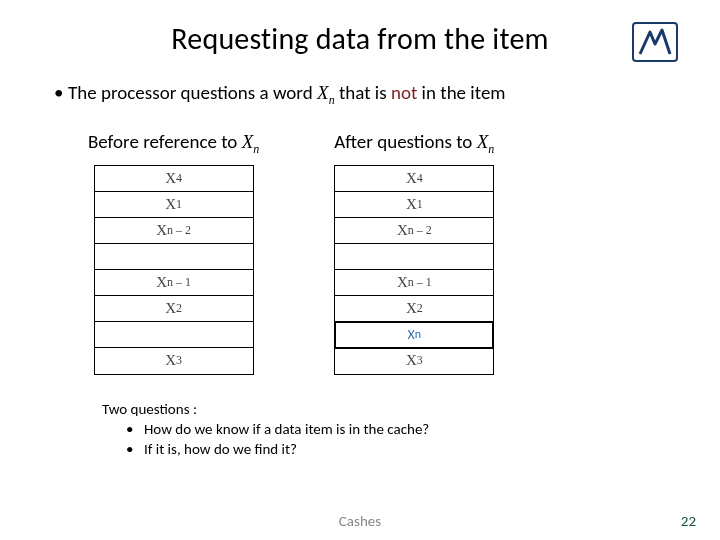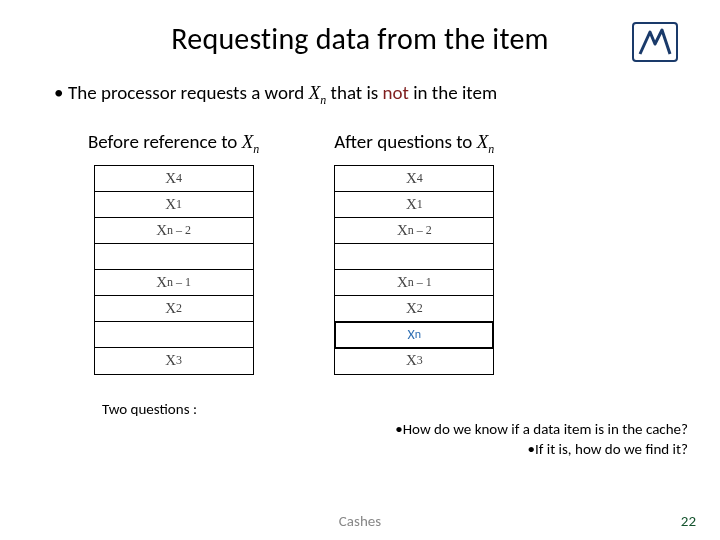--- a/index.html
+++ b/index.html
@@ -71,21 +71,21 @@
     font-size: 14px !important;
   }
   .highlight-row .subn { color: #2f6fb3; }
 
   .questions {
     margin-top: 24px;
     margin-left: 70px;
     font-size: 15px;
     line-height: 1.35;
   }
-  .questions ul { list-style: none; margin-left: 24px; text-align: right; }
+  .questions ul { list-style: none; margin-left: 24px; }
   .questions li::before { content: "•"; display:inline-block; width: 18px; }
 
   .footer-center {
     position: absolute;
     bottom: 10px;
     left: 0; right: 0;
     text-align: center;
     font-size: 15px;
     color: #888;
   }
@@ -106,21 +106,21 @@
     <div class="title">Requesting data from the item</div>
     <div class="logo">
       <svg viewBox="0 0 46 40">
         <rect x="1" y="1" width="44" height="38" rx="3" fill="none" stroke="#1a3a6a" stroke-width="2"></rect>
         <path d="M8 32 L18 10 L23 22 L30 8 L38 32" fill="none" stroke="#1a3a6a" stroke-width="3" stroke-linejoin="round"></path>
       </svg>
     </div>
   </div>
 
   <div class="lead">
-    <span class="bullet">•</span><span>The processor requests a word </span><span class="ital xsub">X</span><span class="subn ital xsub">n</span><span> that is </span><span class="not">not</span><span> in the item</span>
+    <span class="bullet">•</span><span>The processor questions a word </span><span class="ital xsub">X</span><span class="subn ital xsub">n</span><span> that is </span><span class="not">not</span><span> in the item</span>
   </div>
 
   <div class="cols">
     <div class="col">
       <div class="col-title">
         <span>Before reference to </span><span class="ital xsub">X</span><span class="subn ital xsub">n</span>
       </div>
       <div class="cache" id="before-cache">
           <div class="row">
             <span>X</span>

